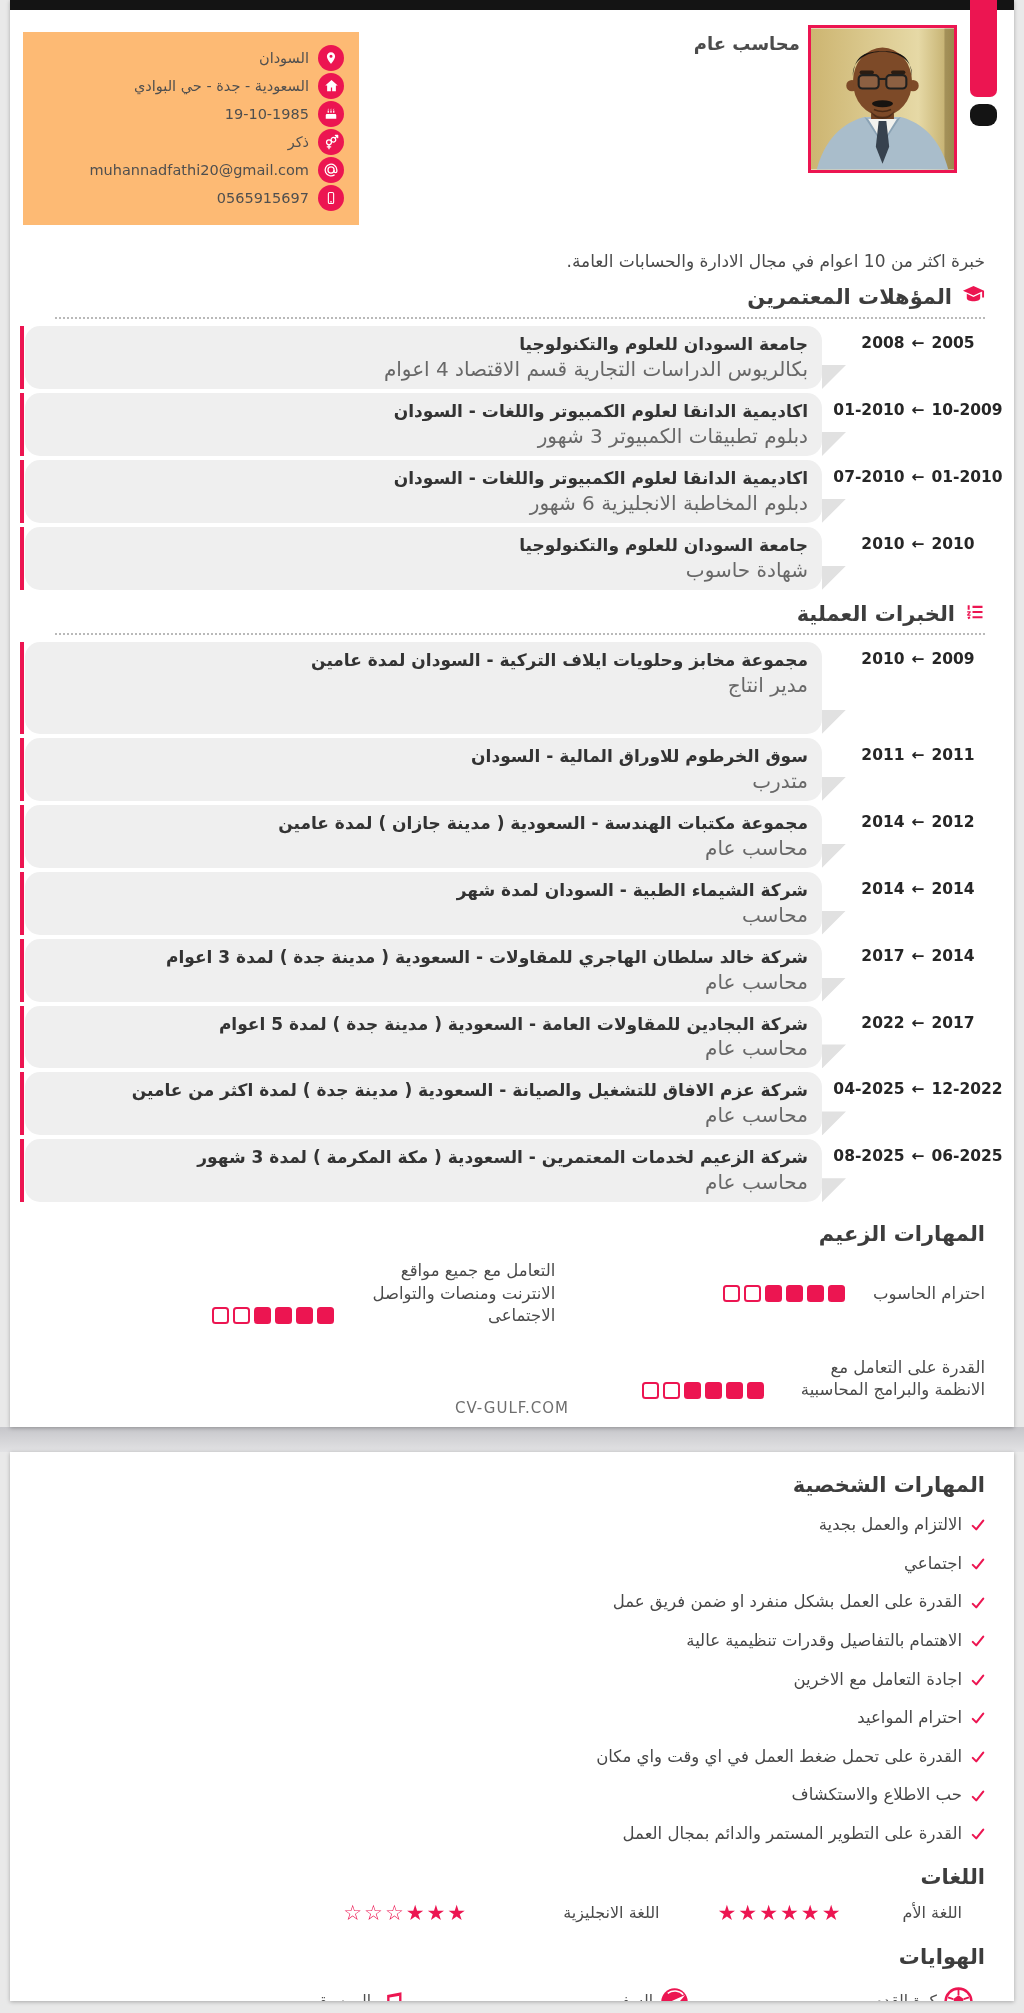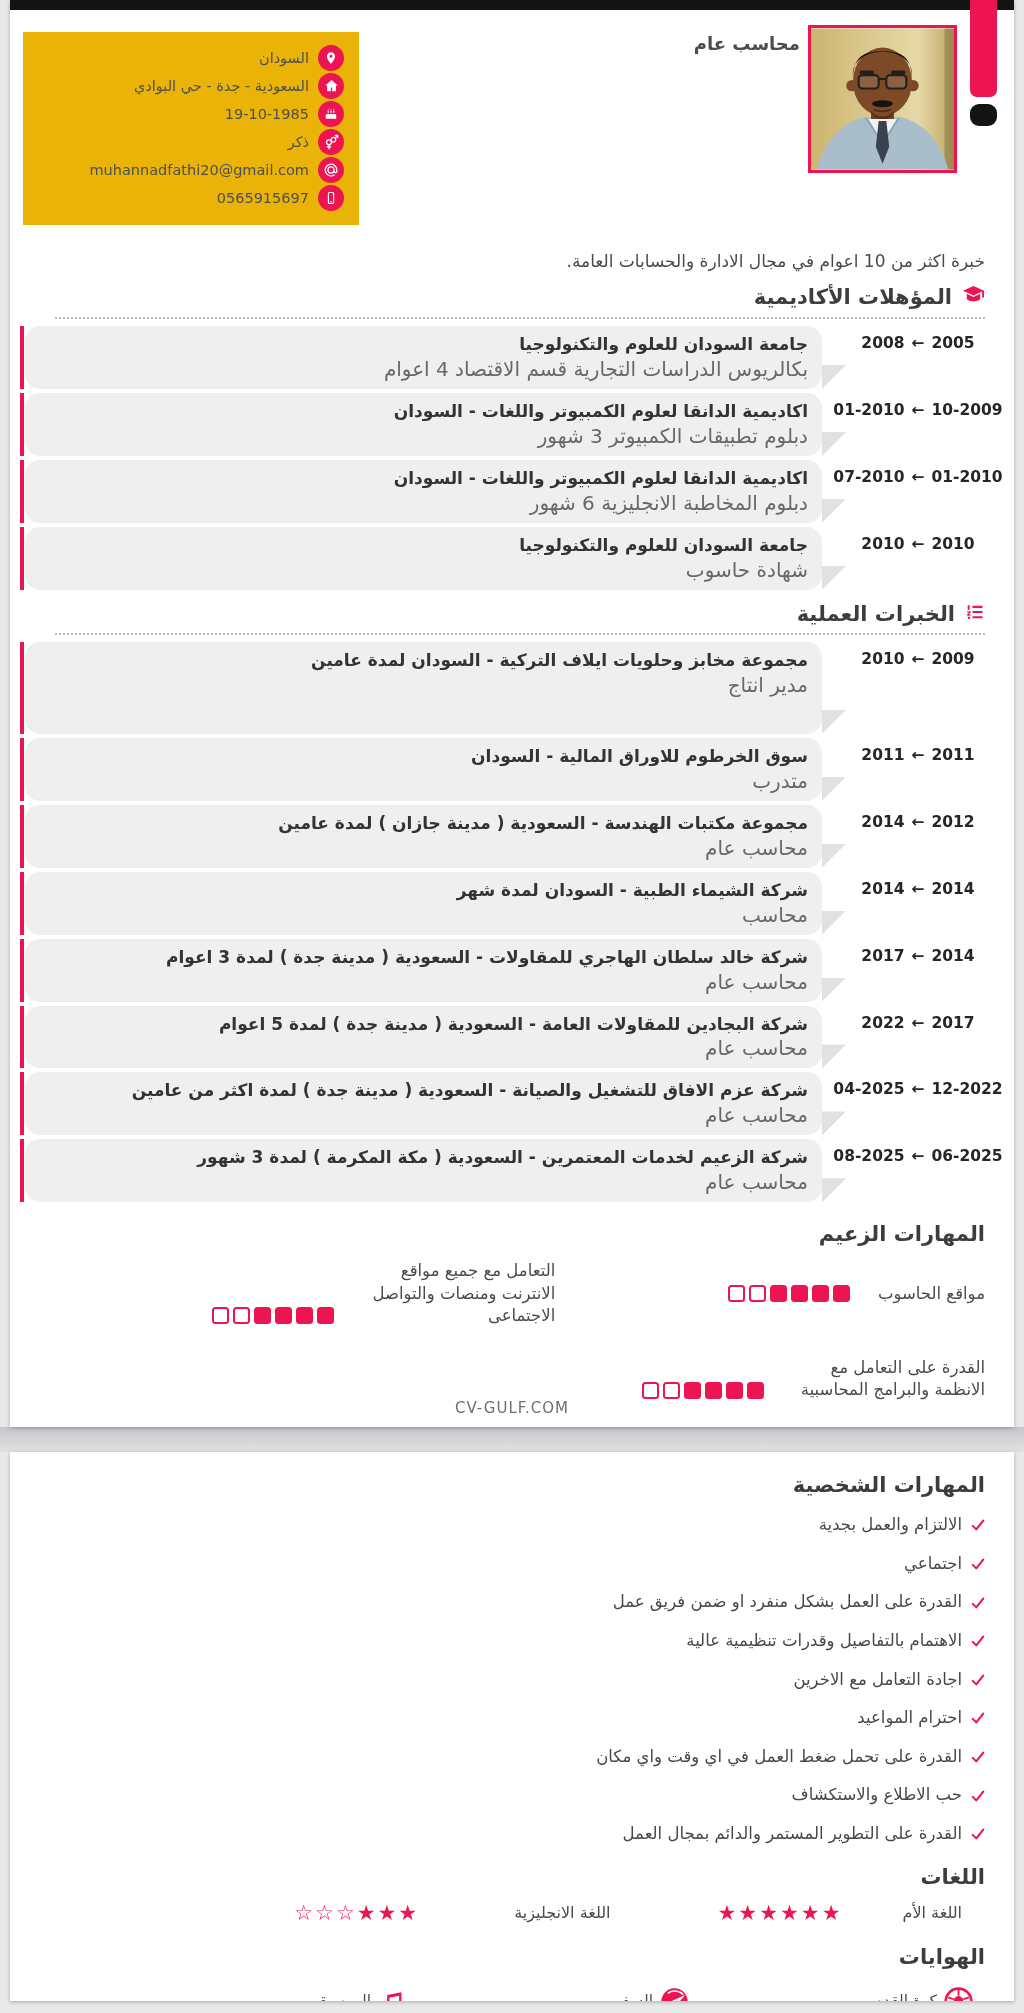--- a/index.html
+++ b/index.html
@@ -15,21 +15,21 @@
   .topbar{height:10px;background:#141414;}
   .ribbon-pink{position:absolute;left:960px;top:0;width:27px;height:97px;
                background:var(--accent);border-radius:0 0 7px 7px;}
   .ribbon-black{position:absolute;left:960px;top:104px;width:27px;height:22px;
                 background:#141414;border-radius:9px;}
   :root{--accent:#ec1551;}
 
   
   .header{position:relative;height:215px;}
   .contact-box{position:absolute;left:13px;top:22px;width:336px;height:193px;
-               background:#eab308;box-sizing:border-box;padding:13px 15px;}
+               background:#fdba74;box-sizing:border-box;padding:13px 15px;}
   .contact-row{display:flex;align-items:center;justify-content:flex-start;
                gap:9px;margin-bottom:2.5px;height:25.5px;}
   .cicon{width:26px;height:26px;border-radius:50%;background:var(--accent);
          display:flex;align-items:center;justify-content:center;flex:0 0 26px;}
   .ctext{font-size:14.5px;color:#4f4f4f;white-space:nowrap;}
   .name-block{position:absolute;right:214px;top:16px;text-align:right;}
   .name{font-size:30px;color:#9a9a9a;font-weight:400;line-height:1.15;}
   .job{font-size:18px;color:#4c4c4c;font-weight:600;margin-top:7px;}
   .photo{position:absolute;left:798px;top:15px;width:149px;height:148px;
          border:3px solid var(--accent);box-sizing:border-box;overflow:hidden;}
@@ -79,21 +79,21 @@
   .page2{padding-top:1px;}
   .checks{list-style:none;margin:10px 29px 0 0;padding:0;}
   .checks li{display:flex;align-items:center;justify-content:flex-start;gap:9px;
              margin-bottom:4px;font-size:16.5px;color:#474747;line-height:1.25;margin-top:18px;}
   .chk{color:var(--accent);display:flex;align-items:center;}
   .lang-row{display:flex;align-items:center;padding:12px 52px 0 0;}
   .lang-label{font-size:16px;color:#4a4a4a;white-space:nowrap;}
   .stars{direction:ltr;unicode-bidi:isolate;font-size:21px;color:var(--accent);
          letter-spacing:2px;white-space:nowrap;}
   .stars.s1{margin-left:0;margin-right:60px;}
-  .lang-label.l2{margin-right:107px;}
+  .lang-label.l2{margin-right:58px;}
   .stars.s2{margin-right:95px;}
   .hobbies{display:flex;justify-content:flex-start;gap:212px;padding:16px 40px 0 0;}
   .hobby{display:flex;flex-direction:row;align-items:center;gap:6px;width:72px;}
   .hicon{color:var(--accent);height:32px;display:flex;align-items:flex-end;}
   .hlabel{font-size:15.5px;color:#4f4f4f;white-space:nowrap;}
 </style>
 </head>
 <body>
 
 <div class="page page1">
@@ -193,21 +193,21 @@
     </div>
   </div>
 
   <p class="summary">خبرة اكثر من 10 اعوام في مجال الادارة والحسابات العامة.</p>
 
   <section>
     <div class="sec-head">
       <span id="edu-icon"><svg viewBox="0 0 24 24" width="23" height="23" fill="currentColor">
             <path d="M12 3 1 8l11 5 9-4.1V15h2V8zM5 11.3V16c0 1.8 3.1 3.1 7 3.1s7-1.3 7-3.1v-4.7l-7 3.2z"></path>
           </svg></span>
-      <h2>المؤهلات الأكاديمية</h2>
+      <h2>المؤهلات المعتمرين</h2>
     </div>
     <div class="dotline"></div>
     <div class="entries edu" id="edu-entries">
         <div class="entry">
           <div class="dates">
             <span class="dstr">
               <span>2008</span>
               <span class="arr">←</span>
               <span>2005</span>
             </span>
@@ -420,21 +420,21 @@
             <div class="tail"></div>
           </div>
         </div>
       </div>
   </section>
 
   <section>
     <h2 class="plain-head">المهارات الزعيم</h2>
     <div class="skill-grid" id="skill-grid">
         <div class="skill">
-          <div class="skill-label">مواقع الحاسوب</div>
+          <div class="skill-label">احترام الحاسوب</div>
           <span class="squares">
             <span class="sq empty"></span>
             <span class="sq empty"></span>
             <span class="sq"></span>
             <span class="sq"></span>
             <span class="sq"></span>
             <span class="sq"></span>
           </span>
         </div>
         <div class="skill multi">

